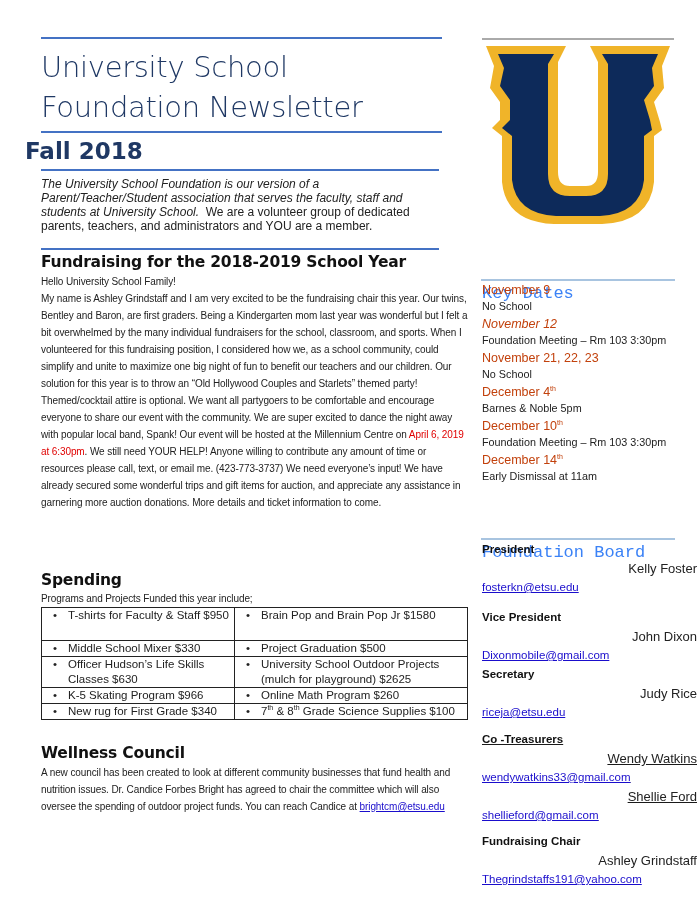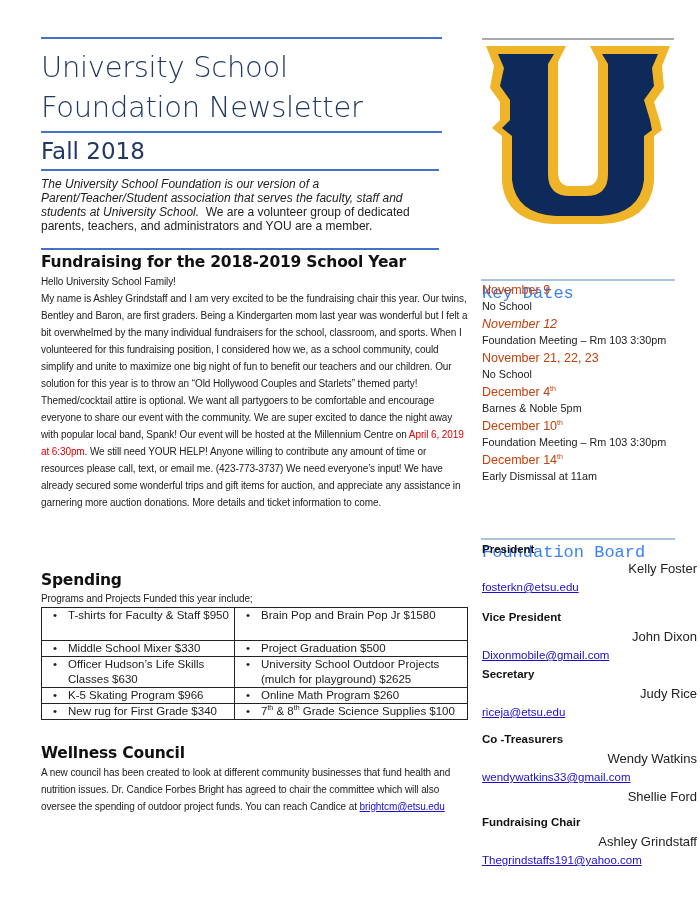--- a/index.html
+++ b/index.html
@@ -31,21 +31,21 @@
 </style>
 </head>
 <body>
 
 <div class="rule" style="left:41px; top:37px; width:401px;"></div>
 <div class="abs title" style="left:41px; top:47px; width:410px;">
   <div>University School</div>
   <div>Foundation Newsletter</div>
 </div>
 <div class="rule" style="left:41px; top:131px; width:401px;"></div>
-<div class="abs subtitle" style="left:41px; top:136px;">Fall 2018</div>
+<div class="abs subtitle" style="left:25px; top:136px;font-weight:bold;">Fall 2018</div>
 <div class="rule" style="left:41px; top:169px; width:398px;"></div>
 <div class="abs intro" style="left:41px; top:177px; width:400px;">
   <span>The University School Foundation is our version of a Parent/Teacher/Student association that serves the faculty, staff and students at University School.</span>&nbsp;
   <span class="norm">We are a volunteer group of dedicated parents, teachers, and administrators and YOU are a member.</span>
 </div>
 <div class="rule-thin" style="left:41px; top:248px; width:398px; background:#4472c4;"></div>
 
 <div class="abs" style="left:482px; top:38px; width:192px; height:2px; background:#aaaaaa;"></div>
 <div class="abs" style="left:482px; top:42px; width:192px; height:186px;">
   <svg width="192" height="186" viewBox="0 0 192 186">
@@ -172,24 +172,25 @@
   <div style="margin-top:11px;">
     <div class="board-role">Vice President</div>
     <div class="board-name">John Dixon</div>
     <div class="board-email"><span class="link">Dixonmobile@gmail.com</span></div>
   </div>
   <div style="">
     <div class="board-role">Secretary</div>
     <div class="board-name">Judy Rice</div>
     <div class="board-email"><span class="link">riceja@etsu.edu</span></div>
   </div>
-  <div style="margin-top:8px;">
+  <div style="margin-top:8px;text-decoration:underline;">
     <div class="board-role">Co -Treasurers</div>
     <div class="board-name">Wendy Watkins</div>
     <div class="board-email"><span class="link">wendywatkins33@gmail.com</span></div>
     <div class="board-name">Shellie Ford</div>
+    <div class="board-email"><span class="link">shellieford@gmail.com</span></div>
   </div>
   <div style="margin-top:7px;">
     <div class="board-role">Fundraising Chair</div>
     <div class="board-name">Ashley Grindstaff</div>
     <div class="board-email"><span class="link">Thegrindstaffs191@yahoo.com</span></div>
   </div>
 </div>
 
 </body></html>

